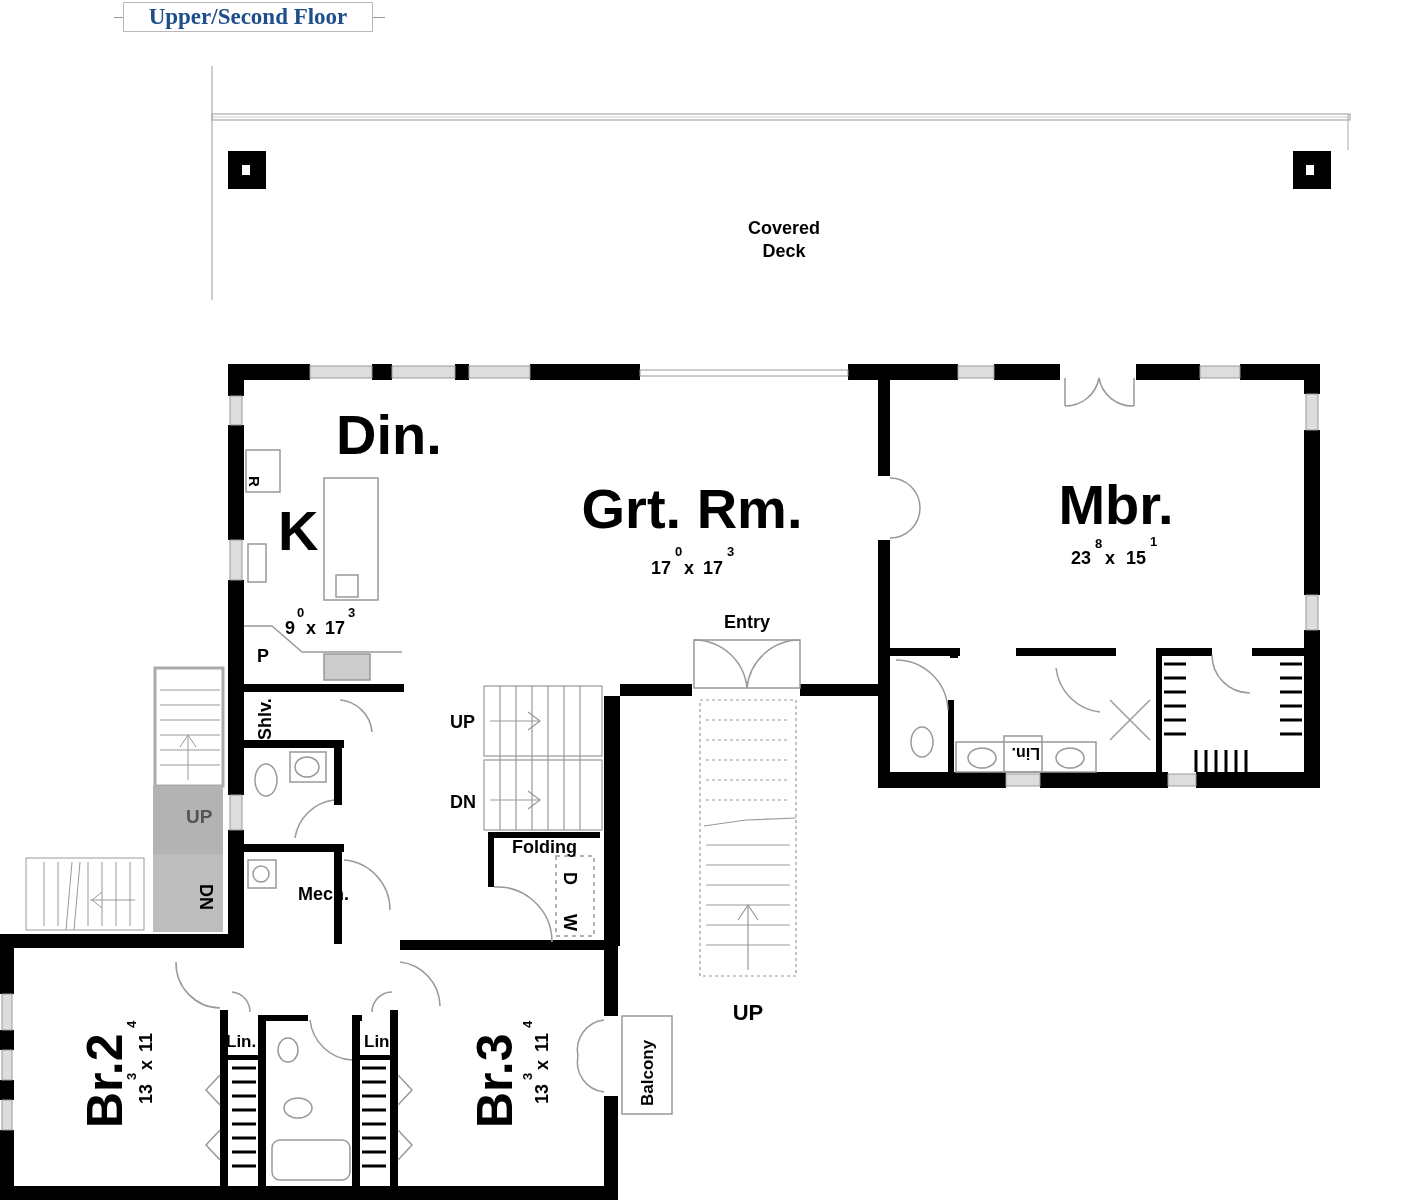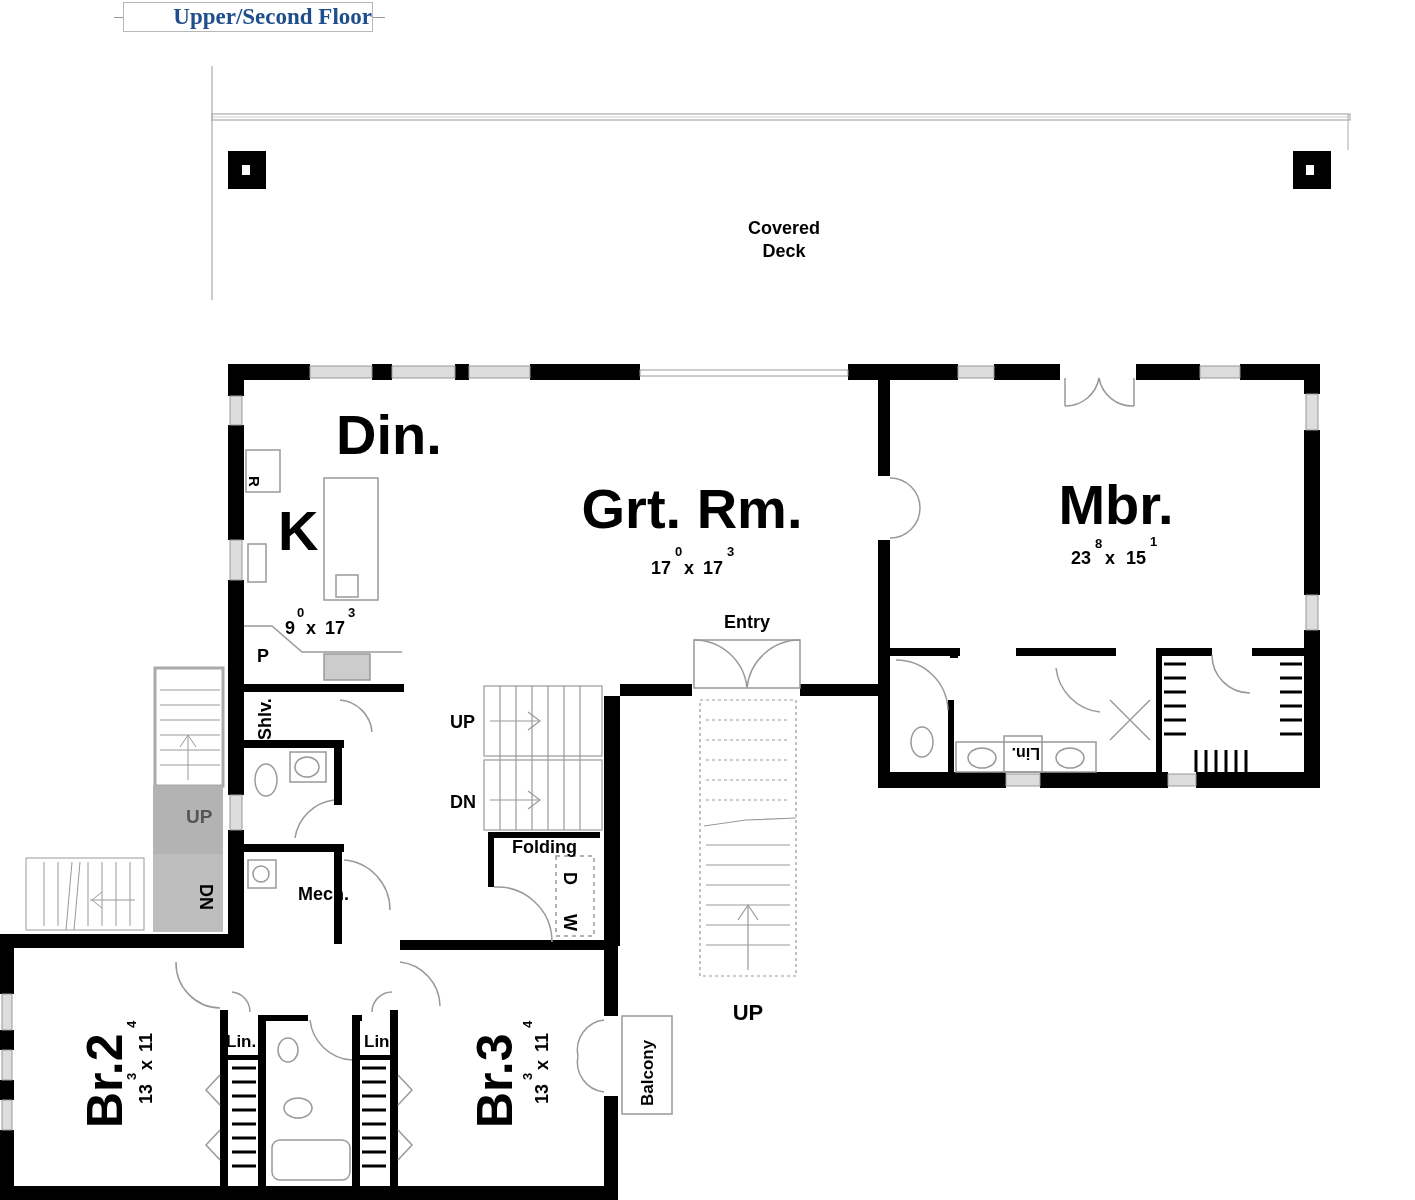--- a/index.html
+++ b/index.html
@@ -1,17 +1,17 @@
 <!DOCTYPE html>
 <html><head>
 <meta charset="utf-8">
 <style>
   html,body{margin:0;padding:0;background:#fff;}
   body{width:1415px;height:1200px;position:relative;overflow:hidden;font-family:"Liberation Sans",sans-serif;}
-  .title-box{position:absolute;left:123px;top:2px;width:250px;height:30px;border:1px solid #b8b8b8;background:#fff;box-sizing:border-box;text-align:right;font-family:"Liberation Serif",serif;font-weight:bold;font-size:23px;line-height:28px;}
+  .title-box{position:absolute;left:123px;top:2px;width:250px;height:30px;border:1px solid #b8b8b8;background:#fff;box-sizing:border-box;text-align:center;font-family:"Liberation Serif",serif;font-weight:bold;font-size:23px;line-height:28px;}
   .title-rule-l{position:absolute;left:114px;top:17px;width:9px;height:1px;background:#999;}
   .title-rule-r{position:absolute;left:373px;top:17px;width:12px;height:1px;background:#999;}
   svg{position:absolute;left:0;top:0;}
   .lbl{font-family:"Liberation Sans",sans-serif;fill:#000;}
   .room-big{font-weight:bold;font-size:56px;}
   .room-med{font-weight:bold;font-size:50px;}
   .dim{font-weight:bold;font-size:18px;}
   .sup{font-weight:bold;font-size:13px;}
   .small{font-weight:bold;font-size:18px;}
   .grey-lbl{font-weight:bold;font-size:19px;fill:#555;}

